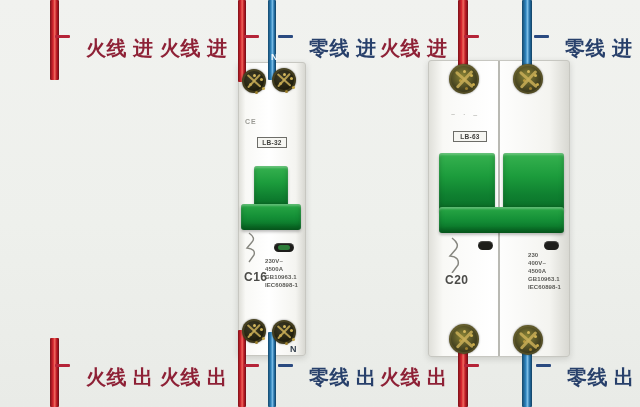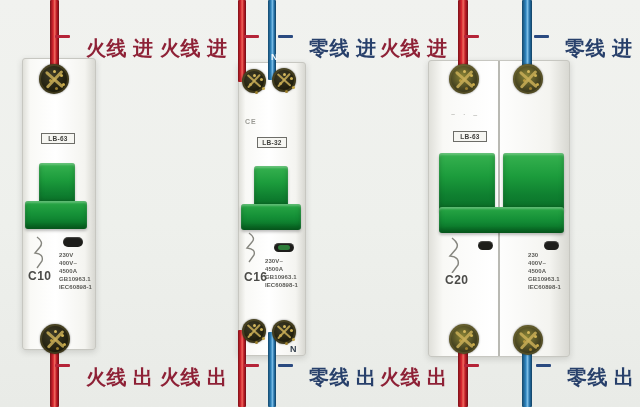--- a/index.html
+++ b/index.html
@@ -48,43 +48,20 @@
   .wlabel.live{color:#8e2136;}
   .wlabel.live .dash{background:#b52438;}
   .wlabel.neutral{color:#28406b;}
   .wlabel.neutral .dash{background:#2a4a80;}
 </style>
 </head>
 <body>
 
 <div id="scene">
 
-  <div class="breaker" style="left:22px;top:58px;width:72px;height:290px;">
-    <div class="terminal" style="left:16px;top:5px;width:30px;height:30px;">
-        <div class="fleck"></div>
-      </div>
-    <div class="model-box" style="left:18px;top:74px;width:32px;">LB-63</div>
-    <div class="handle" style="left:2px;top:104px;width:62px;height:66px;">
-      <div class="tab" style="left:14px;top:0;width:36px;height:42px;"></div>
-      <div class="bar" style="left:0;top:38px;width:62px;height:28px;"></div>
-    </div>
-    <svg class="trip-symbol" style="left:8px;top:176px;width:20px;height:34px;" viewBox="0 0 20 34">
-      <path d="M6 2 q7 5 3 10 l-5 6 q9 1 7 8 l-5 7" stroke="#86867f" fill="none" stroke-width="1.4"></path>
-    </svg>
-    <div class="indicator" style="left:40px;top:178px;width:20px;height:10px;"></div>
-    <div class="rating" style="left:5px;top:210px;">C10</div>
-    <div class="specs" style="left:36px;top:192px;width:34px;">230V
-400V~
-4500A
-GB10963.1
-IEC60898-1</div>
-    <div class="terminal" style="left:17px;top:265px;width:30px;height:30px;">
-        <div class="fleck"></div>
-      </div>
-  </div>
 
   <div class="breaker" style="left:238px;top:62px;width:66px;height:292px;">
     <div class="terminal" style="left:3px;top:6px;width:24px;height:24px;">
         <div class="fleck"></div>
       </div>
     <div class="terminal" style="left:33px;top:5px;width:24px;height:24px;">
         <div class="fleck"></div>
       </div>
     <div class="ce-mark" style="left:6px;top:55px;">CE</div>
     <div class="model-box" style="left:18px;top:74px;width:28px;">LB-32</div>

